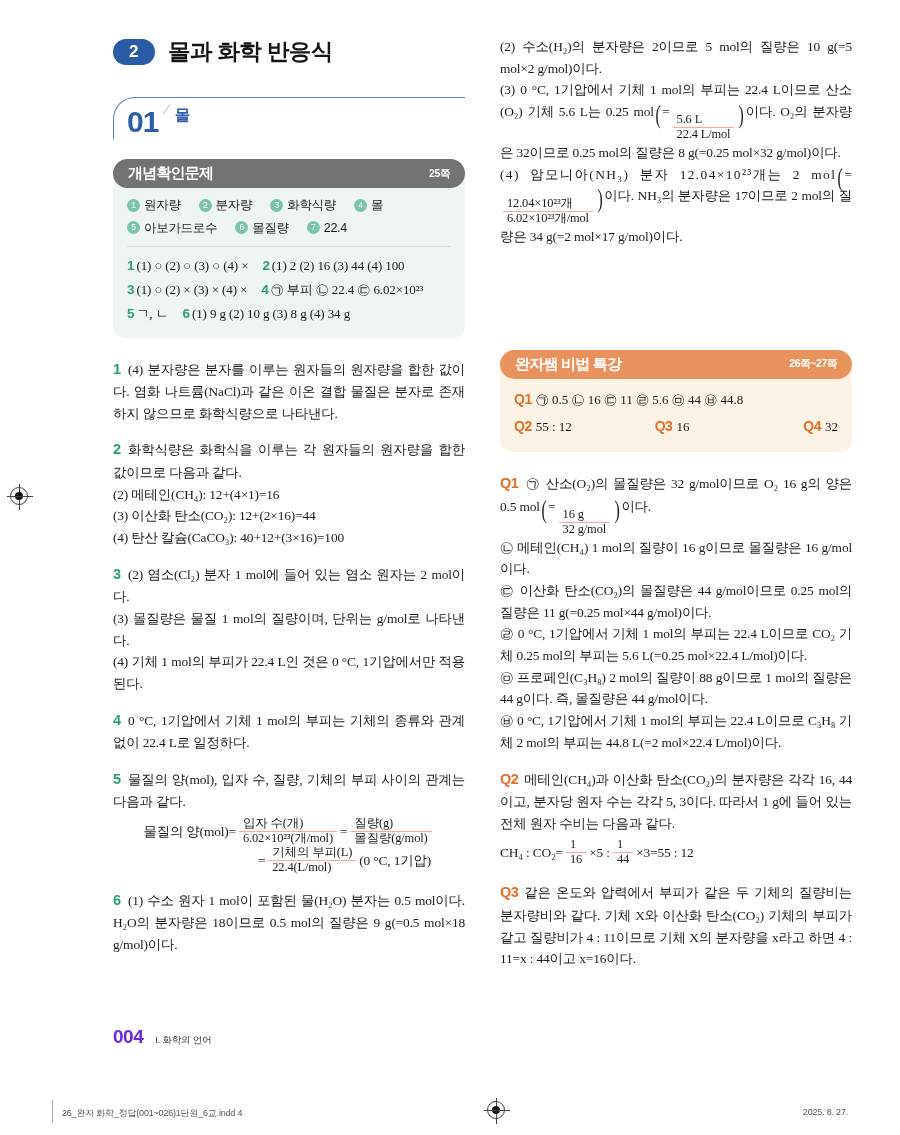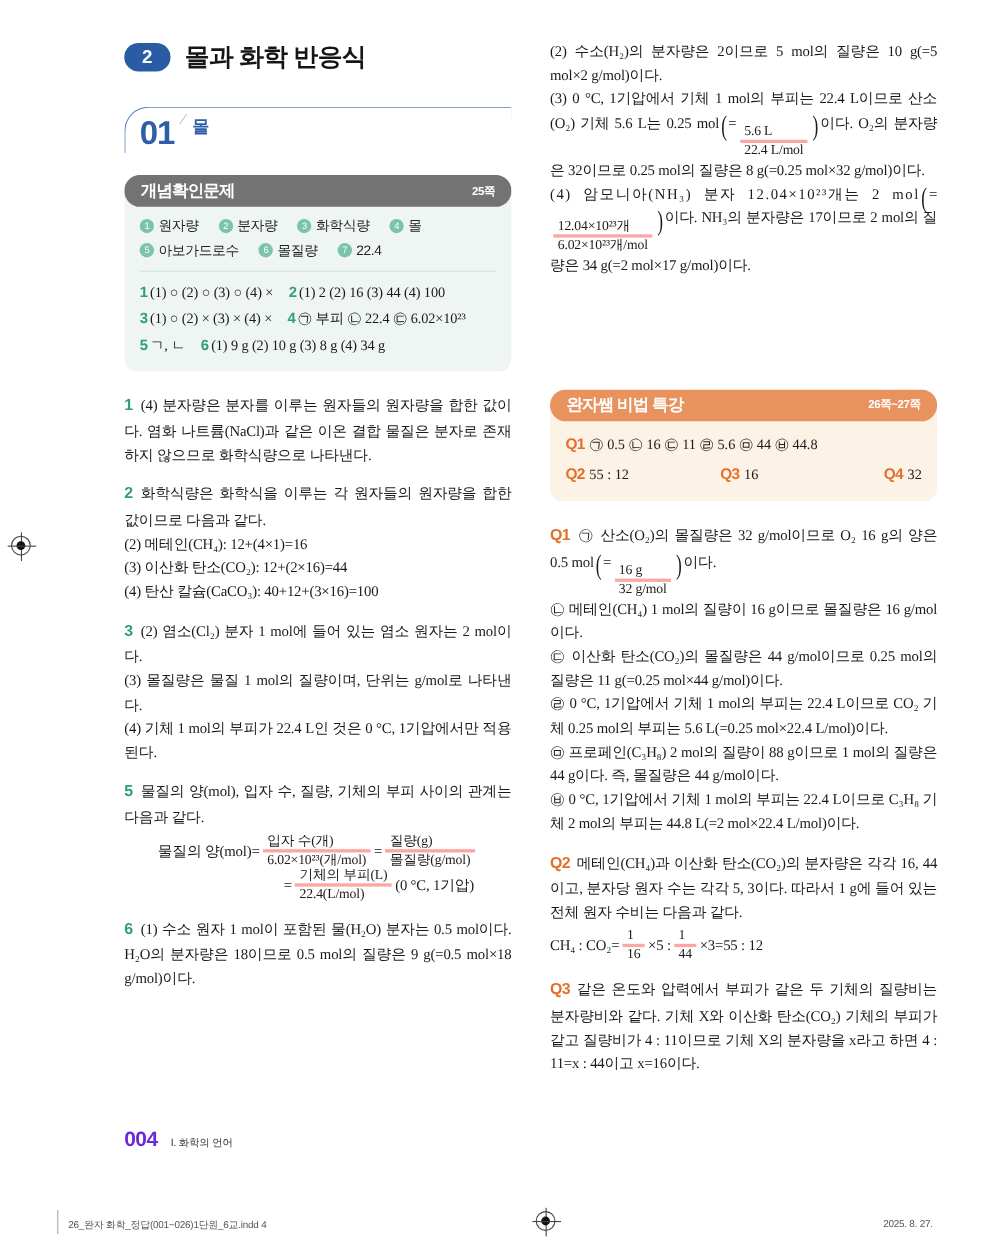--- a/index.html
+++ b/index.html
@@ -250,21 +250,21 @@
   
   .frac {
     display: inline-flex;
     flex-direction: column;
     vertical-align: -0.55em;
     margin: 0 3px;
     line-height: 1.12;
     font-size: 0.93em;
   }
   .frac .nu { padding: 0 4px; }
-  .frac .de { padding: 0 4px; border-top: 3px solid #fca5a5; }
+  .frac .de { padding: 0 4px; border-top: 1px solid #fca5a5; }
   .bigparen {
     display: inline-block;
     font-size: 1.9em;
     line-height: 0;
     vertical-align: -0.28em;
     transform: scaleX(0.62);
     font-family: "Liberation Serif", serif;
   }
   .nowrap { white-space: nowrap; }
   .formula-block { margin: 4px 0 2px 0; line-height: 1.3; }
@@ -401,20 +401,23 @@
       <p>(3) 이산화 탄소(CO₂): 12+(2×16)=44</p>
       <p>(4) 탄산 칼슘(CaCO₃): 40+12+(3×16)=100</p>
     </div>
 
     <div class="expl">
       <p><span class="num">3</span><span>(2) 염소(Cl₂) 분자 1 mol에 들어 있는 염소 원자는 2 mol이다.</span></p>
       <p>(3) 몰질량은 물질 1 mol의 질량이며, 단위는 g/mol로 나타낸다.</p>
       <p>(4) 기체 1 mol의 부피가 22.4 L인 것은 0 °C, 1기압에서만 적용된다.</p>
     </div>
 
+    <div class="expl">
+      <p><span class="num">4</span><span>0 °C, 1기압에서 기체 1 mol의 부피는 기체의 종류와 관계없이 22.4 L로 일정하다.</span></p>
+    </div>
 
     <div class="expl">
       <p><span class="num">5</span><span>물질의 양(mol), 입자 수, 질량, 기체의 부피 사이의 관계는 다음과 같다.</span></p>
       <div class="formula-block">
         <div class="formula-row">
           <span>물질의 양(mol)=</span>
           <span class="frac">
             <span class="nu">입자 수(개)</span>
             <span class="de">6.02×10²³(개/mol)</span>
           </span>

